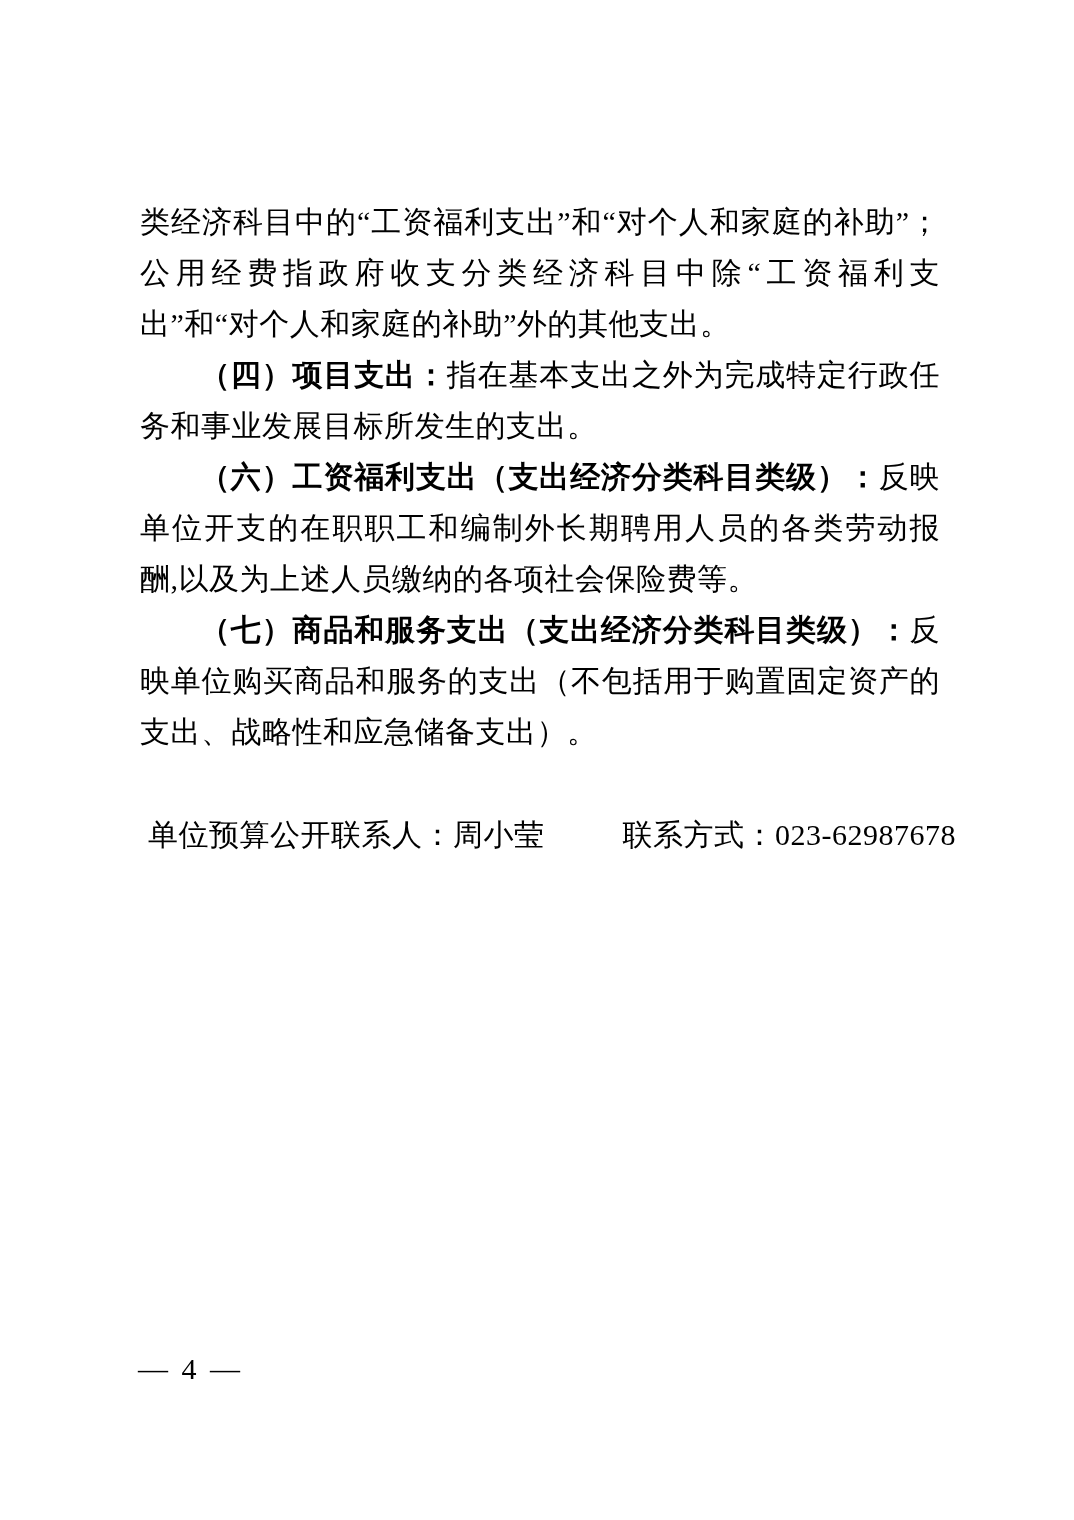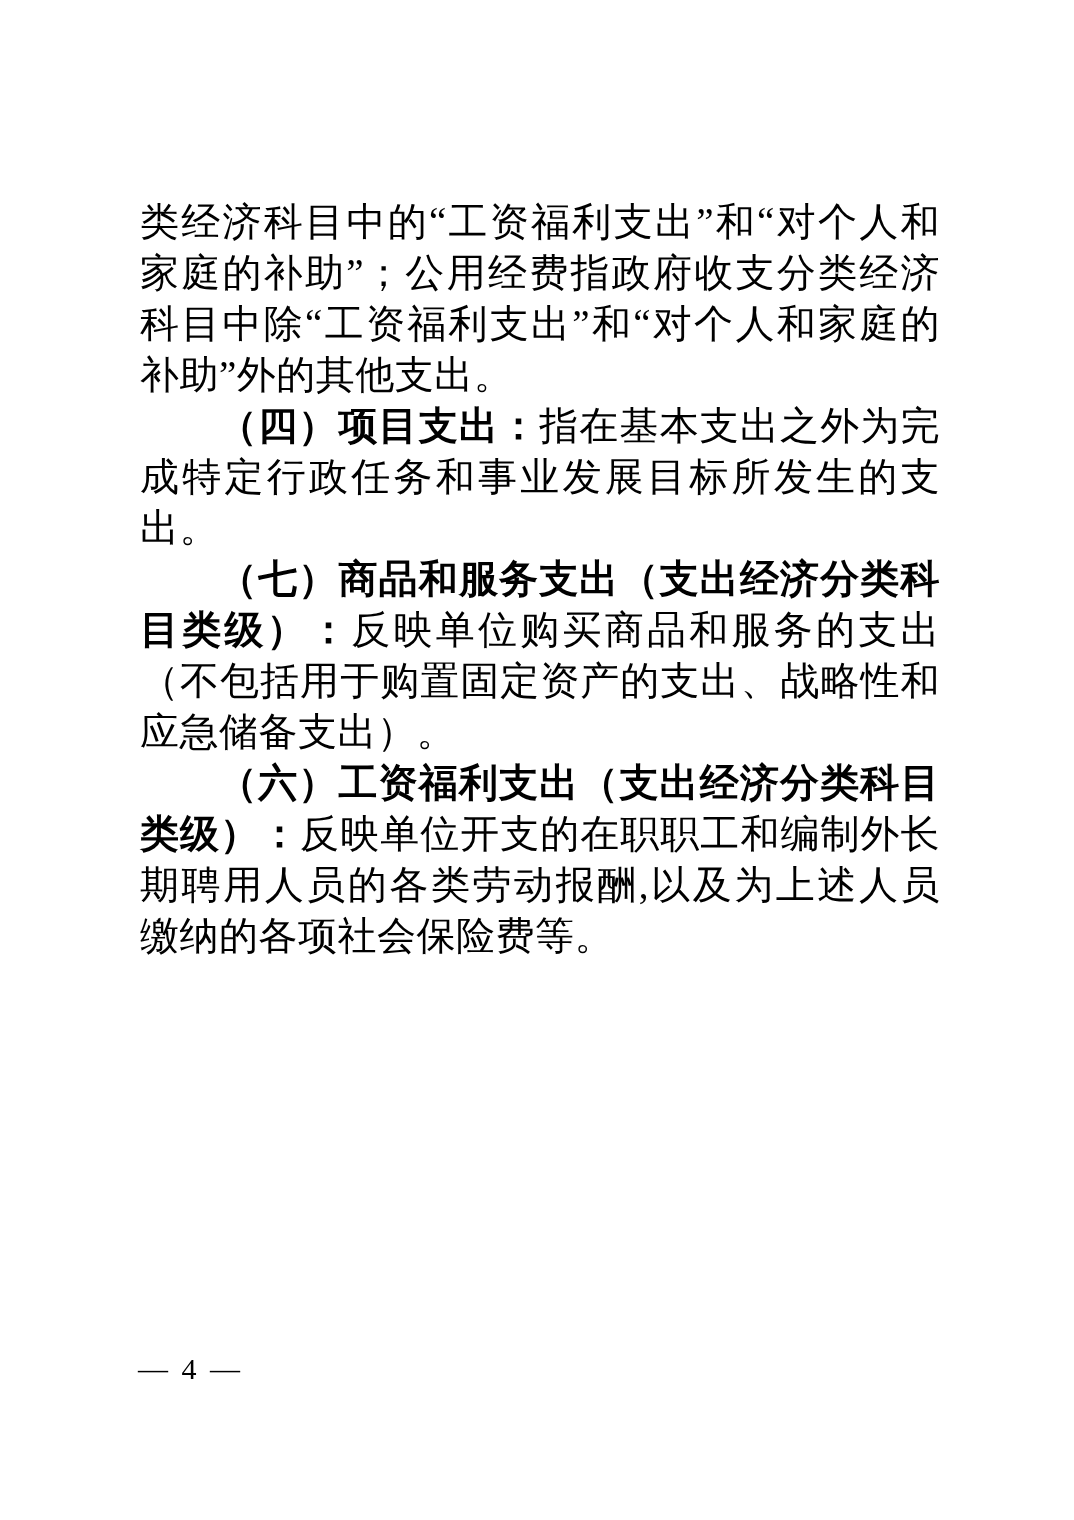--- a/index.html
+++ b/index.html
@@ -14,21 +14,21 @@
     background: #ffffff;
     color: #000000;
     font-family: "Liberation Serif", "DejaVu Serif", serif;
     overflow: hidden;
   }
   .content {
     position: absolute;
     left: 140px;
     top: 196px;
     width: 800px;
-    font-size: 39px;
+    font-size: 30px;
     line-height: 51px;
     text-align: justify;
     text-justify: inter-character;
     letter-spacing: 0.5px;
   }
   .content p {
     margin: 0;
     padding: 0;
     text-indent: 2em;
   }
@@ -64,22 +64,26 @@
 
 <div class="page">
 
   <div class="content">
 
     <p class="no-indent"><span class="para-lead"></span><span>类经济科目中的“工资福利支出”和“对个人和家庭的补助”；公用经费指政府收支分类经济科目中除“工资福利支出”和“对个人和家庭的补助”外的其他支出。</span></p>
 
     <p><span class="para-lead">（四）项目支出：</span><span>指在基本支出之外为完成特定行政任务和事业发展目标所发生的支出。</span></p>
 
 
+    <p><span class="para-lead">（六）工资福利支出（支出经济分类科目类级）：</span><span>反映单位开支的在职职工和编制外长期聘用人员的各类劳动报酬,以及为上述人员缴纳的各项社会保险费等。</span></p>
+
     <p><span class="para-lead">（七）商品和服务支出（支出经济分类科目类级）：</span><span>反映单位购买商品和服务的支出（不包括用于购置固定资产的支出、战略性和应急储备支出）。</span></p>
 
-    <p><span class="para-lead">（六）工资福利支出（支出经济分类科目类级）：</span><span>反映单位开支的在职职工和编制外长期聘用人员的各类劳动报酬,以及为上述人员缴纳的各项社会保险费等。</span></p>
-
+    <div class="contact-line">
+      <span class="contact-person"><span>单位预算公开联系人：</span><span>周小莹</span></span>
+      <span class="contact-phone"><span>联系方式：</span><span>023-62987678</span></span>
+    </div>
 
   </div>
 
   <div class="page-number">— 4 —</div>
 
 </div>
 
 </body></html>

